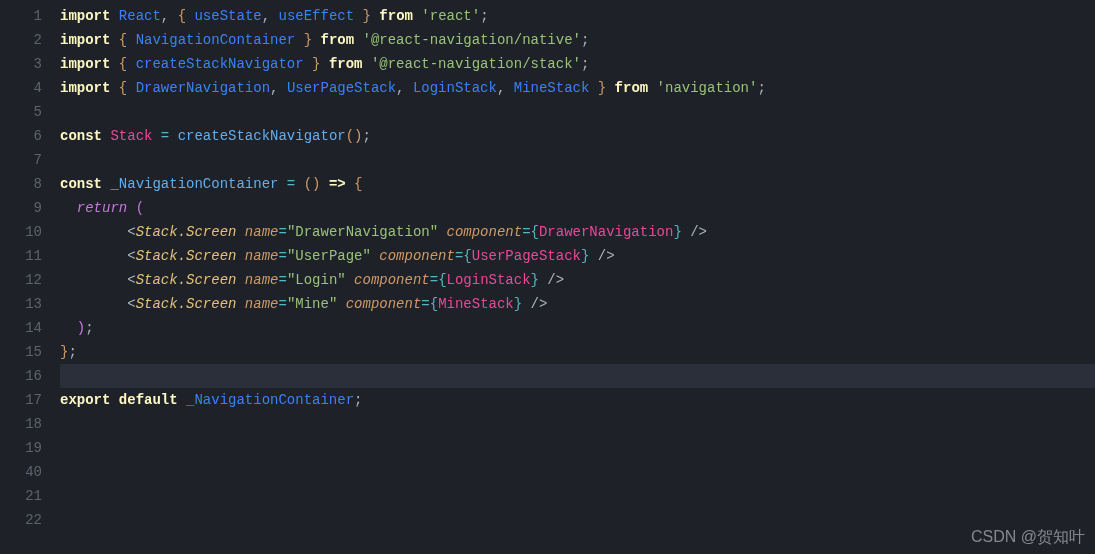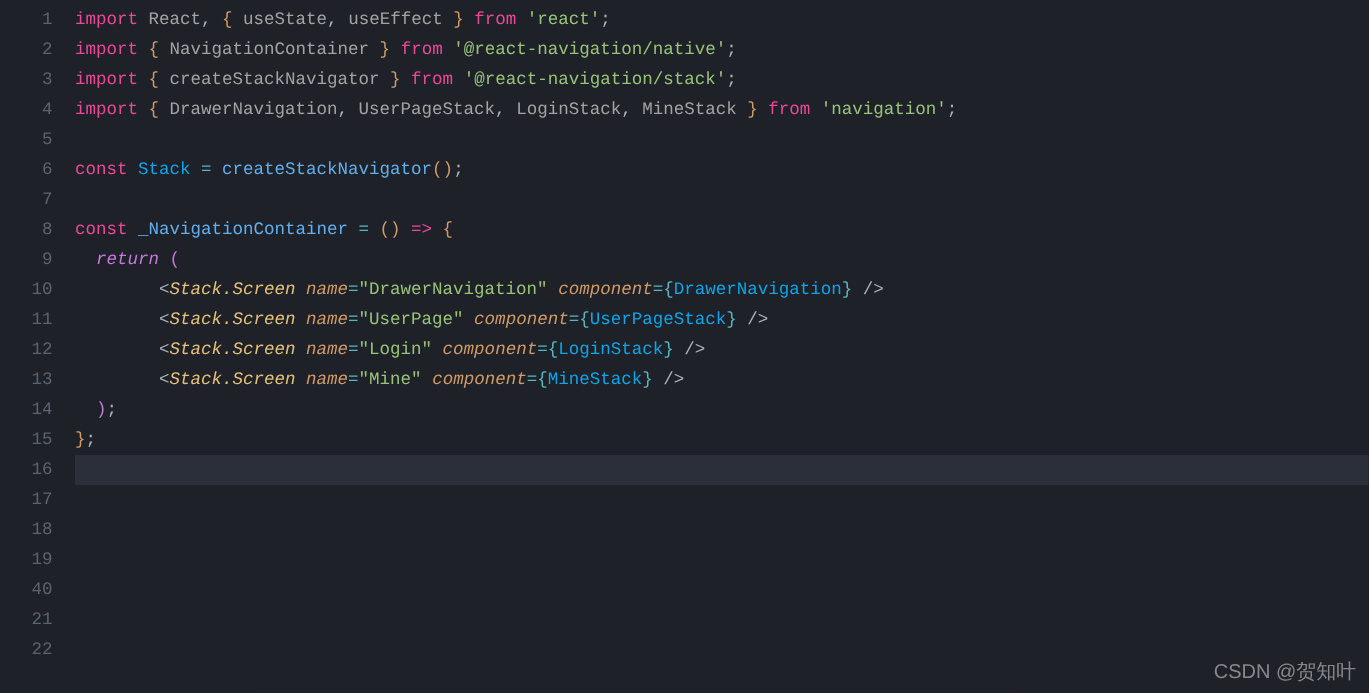--- a/index.html
+++ b/index.html
@@ -32,24 +32,24 @@
   .line { height: 24px; line-height: 24px; white-space: pre; }
   .highlight-full {
     position: absolute;
     left: 0; right: 0;
     height: 24px;
     background: rgba(80,90,110,0.25);
     z-index: 0;
   }
   .code-content { position: relative; z-index: 1; }
   
-  .kw { color: #ec4899; }
+  .kw { color: #fef9c3; font-weight: bold; }
   .kw-ret { color: #c678dd; font-style: italic; }
-  .var { color: #a3a3a3; }
-  .varc { color: #0ea5e9; }
+  .var { color: #3b82f6; }
+  .varc { color: #ec4899; }
   .fn { color: #61afef; }
   .str { color: #98c379; }
   .brkt-y { color: #d19a66; }
   .brkt-p { color: #c678dd; }
   .brkt-b { color: #56b6c2; }
   .op { color: #56b6c2; }
   .attr { color: #d19a66; font-style: italic; }
   .tag { color: #e5c07b; font-style: italic; }
   .tagp { color: #abb2bf; }
   .default { color: #abb2bf; }
@@ -103,18 +103,19 @@
 <div class="line"></div>
 <div class="line"><span class="kw">const</span><span> </span><span class="fn">_NavigationContainer</span><span class="op"> = </span><span class="brkt-y">(</span><span class="brkt-y">)</span><span class="kw"> =&gt; </span><span class="brkt-y">{</span></div>
 <div class="line">  <span class="kw-ret">return</span><span> </span><span class="brkt-p">(</span></div>
 <div class="line">        <span class="tagp">&lt;</span><span class="tag">Stack.Screen</span><span> </span><span class="attr">name</span><span class="op">=</span><span class="str">"DrawerNavigation"</span><span> </span><span class="attr">component</span><span class="op">=</span><span class="brkt-b">{</span><span class="varc">DrawerNavigation</span><span class="brkt-b">}</span><span class="tagp"> /&gt;</span></div>
 <div class="line">        <span class="tagp">&lt;</span><span class="tag">Stack.Screen</span><span> </span><span class="attr">name</span><span class="op">=</span><span class="str">"UserPage"</span><span> </span><span class="attr">component</span><span class="op">=</span><span class="brkt-b">{</span><span class="varc">UserPageStack</span><span class="brkt-b">}</span><span class="tagp"> /&gt;</span></div>
 <div class="line">        <span class="tagp">&lt;</span><span class="tag">Stack.Screen</span><span> </span><span class="attr">name</span><span class="op">=</span><span class="str">"Login"</span><span> </span><span class="attr">component</span><span class="op">=</span><span class="brkt-b">{</span><span class="varc">LoginStack</span><span class="brkt-b">}</span><span class="tagp"> /&gt;</span></div>
 <div class="line">        <span class="tagp">&lt;</span><span class="tag">Stack.Screen</span><span> </span><span class="attr">name</span><span class="op">=</span><span class="str">"Mine"</span><span> </span><span class="attr">component</span><span class="op">=</span><span class="brkt-b">{</span><span class="varc">MineStack</span><span class="brkt-b">}</span><span class="tagp"> /&gt;</span></div>
 <div class="line">  <span class="brkt-p">)</span><span class="default">;</span></div>
 <div class="line"><span class="brkt-y">}</span><span class="default">;</span></div>
 <div class="line"></div>
+<div class="line"><span class="kw">export</span><span> </span><span class="kw">default</span><span> </span><span class="var">_NavigationContainer</span><span class="default">;</span></div>
 <div class="line"></div>
     </div>
   </div>
 </div>
 
 <div class="watermark">CSDN @贺知叶</div>
 
 </body></html>

